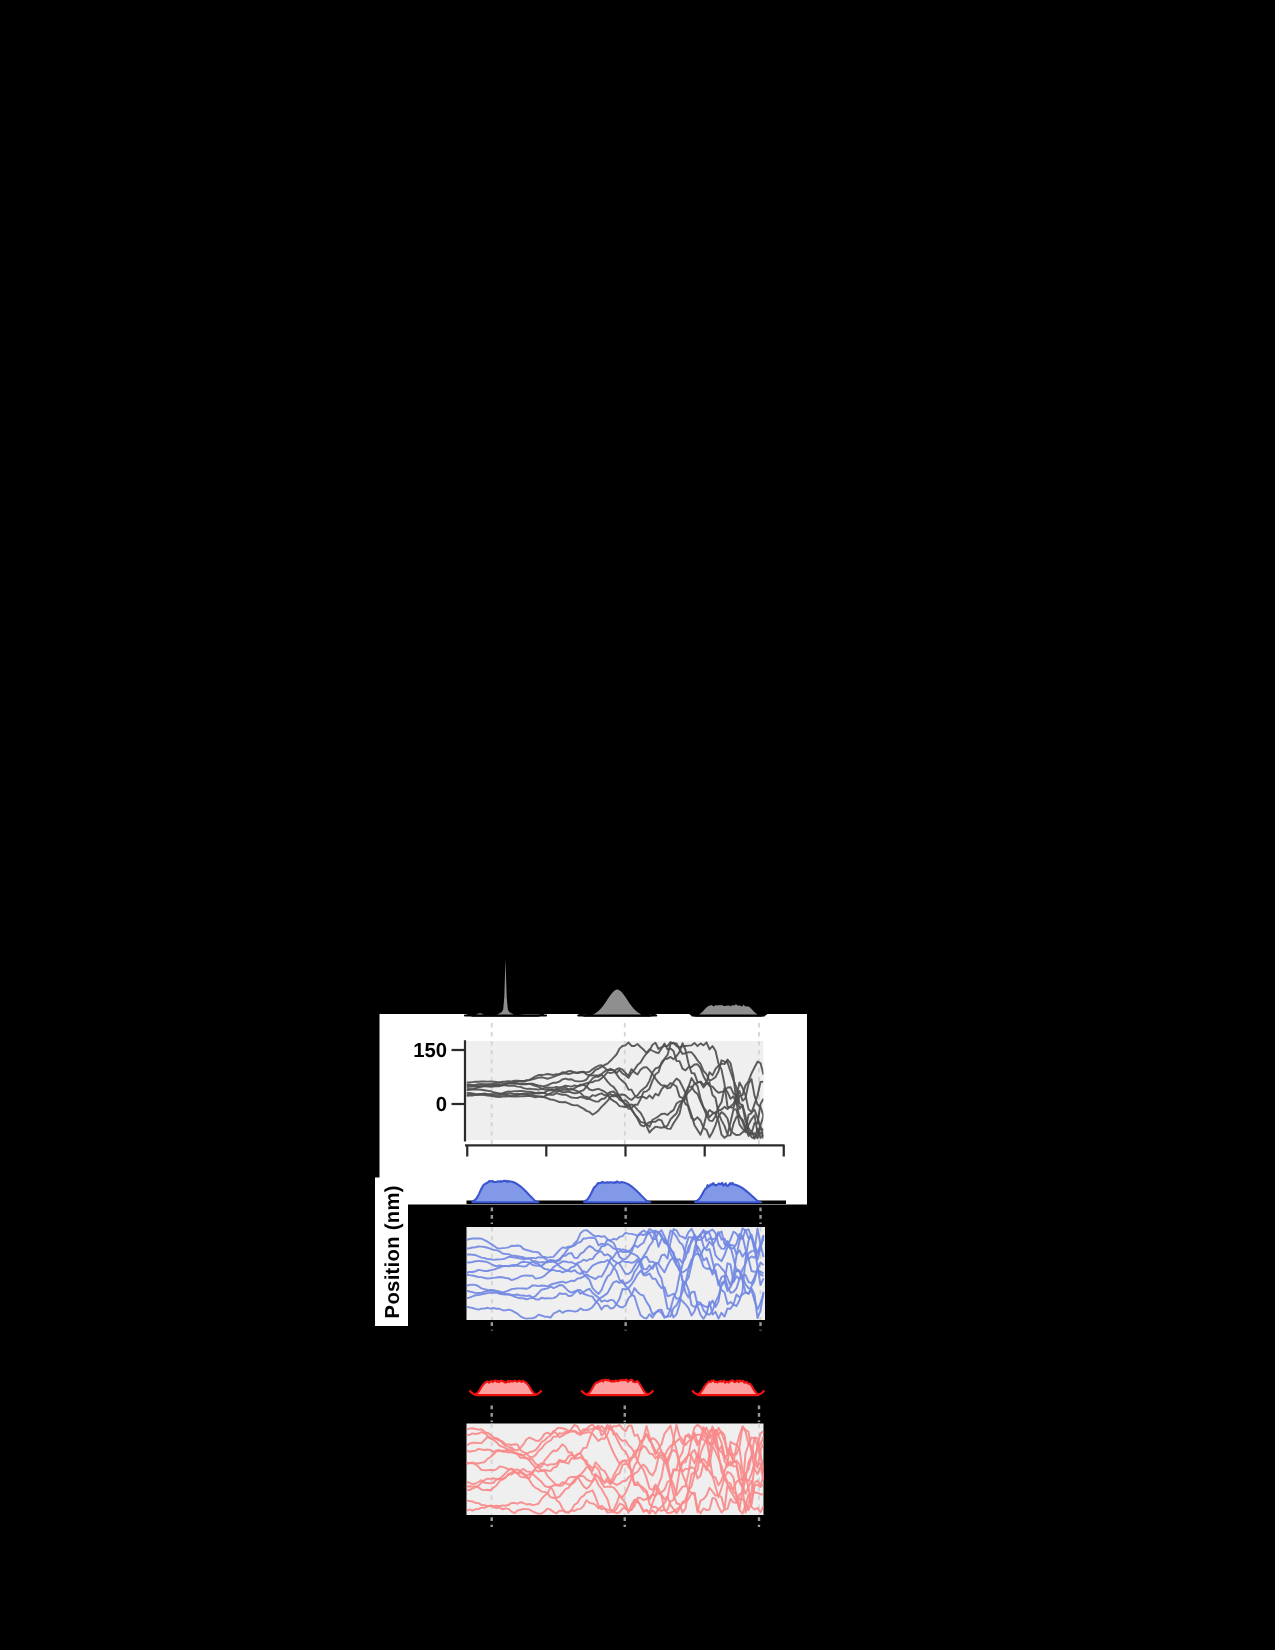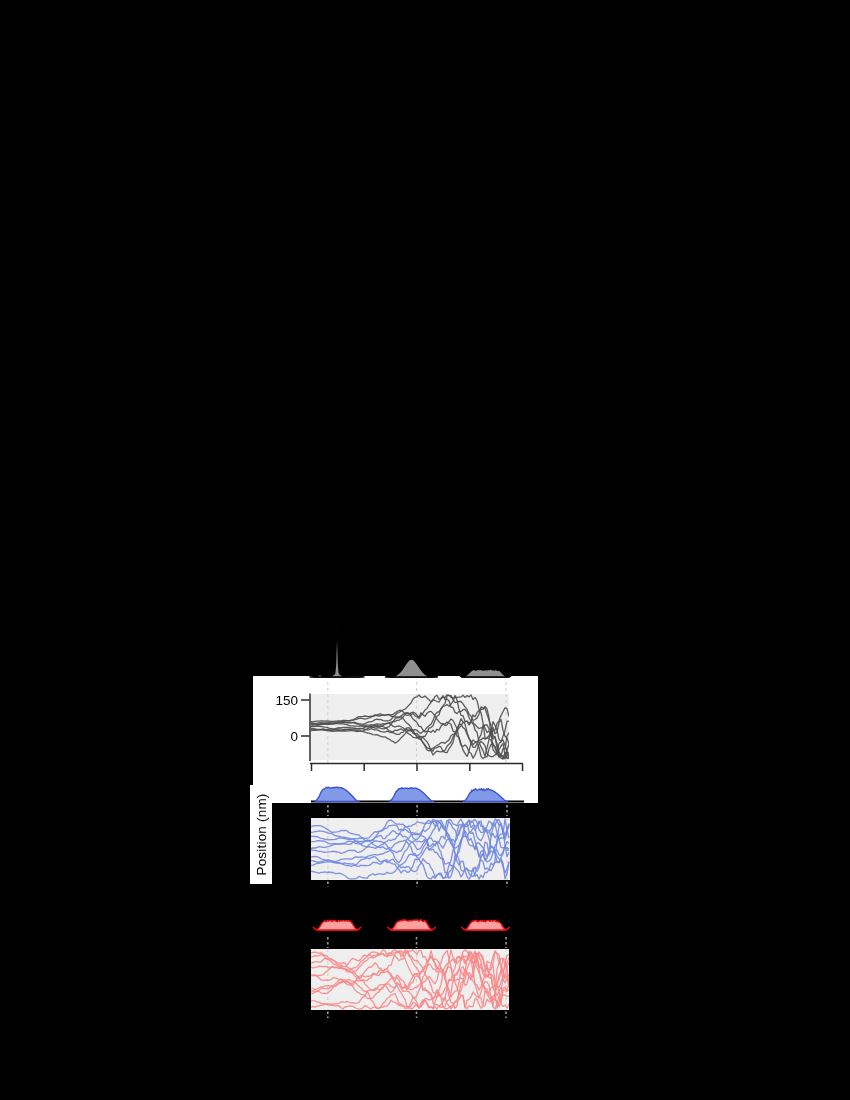--- a/index.html
+++ b/index.html
@@ -1,18 +1,18 @@
 <!DOCTYPE html>
 <html><head>
 <meta charset="utf-8">
 <style>
   html,body{margin:0;padding:0;}
   body{width:850px;height:1100px;background:#000;overflow:hidden;
        font-family:"Liberation Sans",sans-serif;position:relative;}
-  .canvas{position:absolute;left:0;top:0;width:850px;height:804px;}
+  .canvas{position:absolute;left:0;top:0;width:850px;height:804px;font-weight:bold;}
   svg text{font-family:"Liberation Sans",sans-serif;}
   .ylabel-box{position:absolute;left:250px;top:785px;width:22px;height:99px;
       background:#fff;display:flex;align-items:center;justify-content:center;}
   .ylabel-box span{transform:rotate(-90deg);white-space:nowrap;
       font-size:13.5px;color:#000;letter-spacing:0.2px;}
 </style>
 </head>
 <body>
 
 <div class="canvas">

